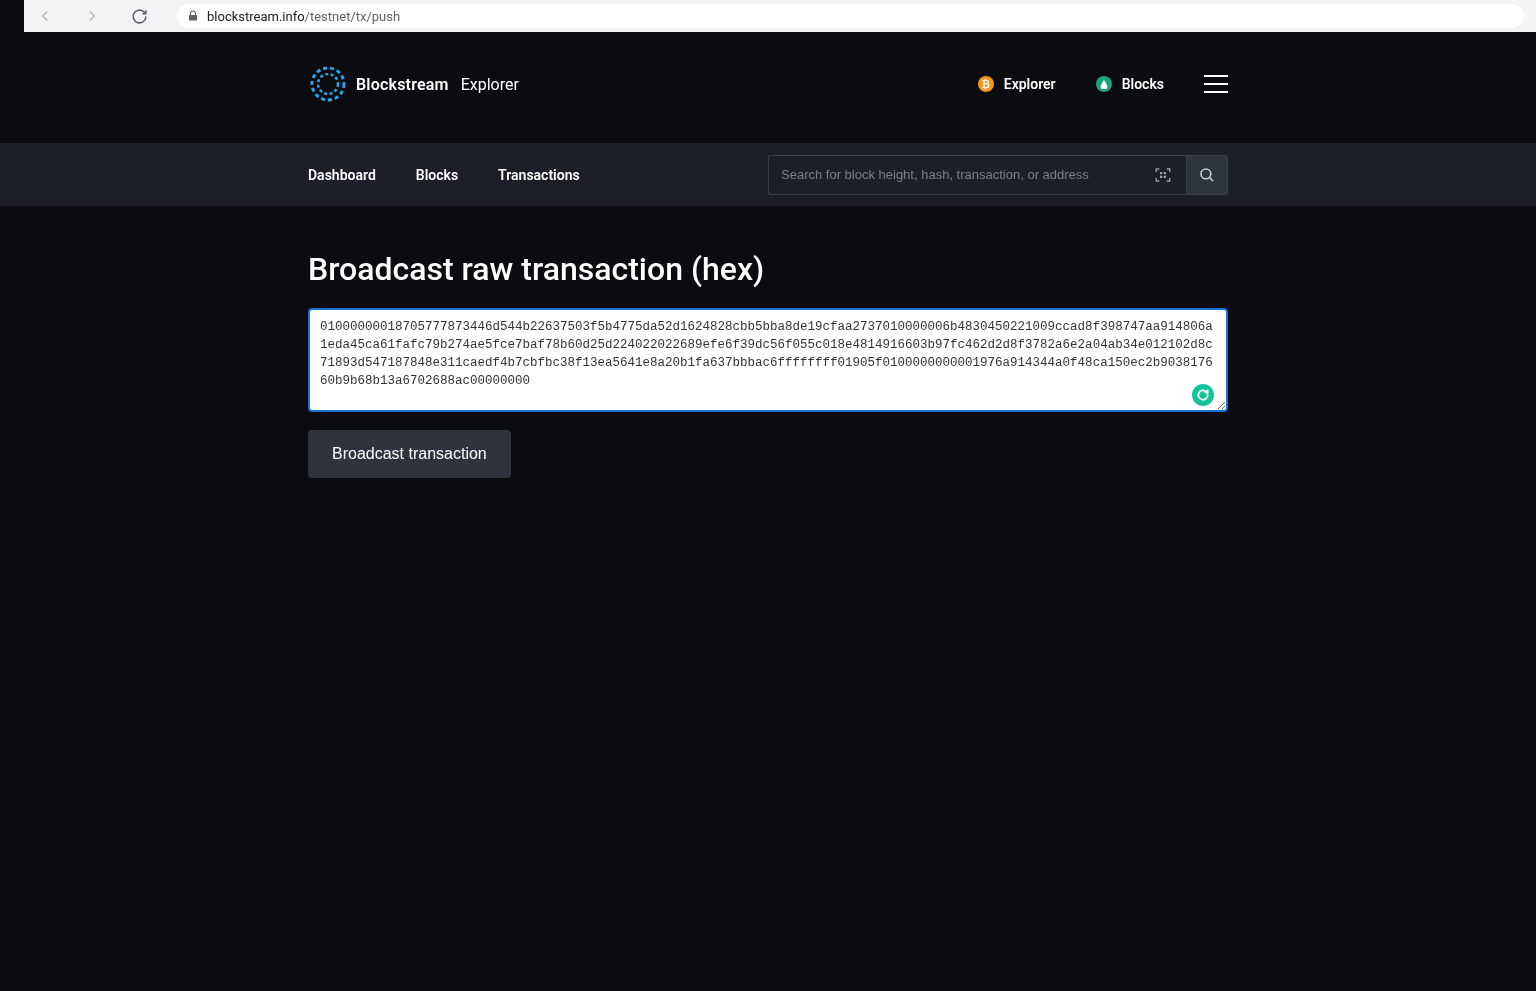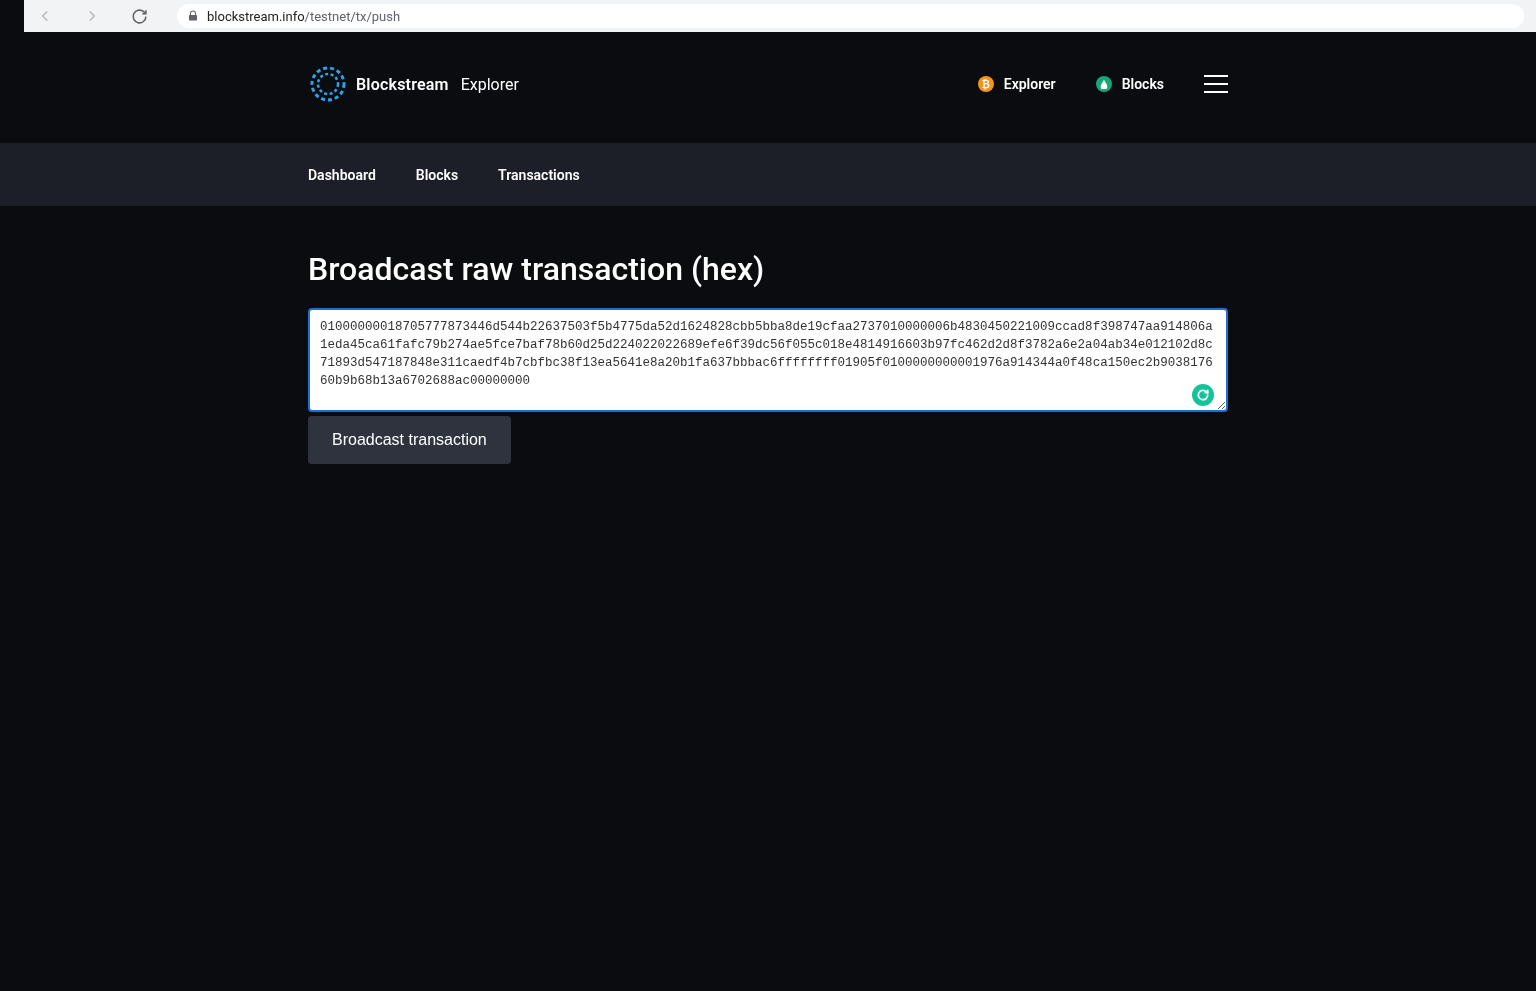--- a/index.html
+++ b/index.html
@@ -35,21 +35,21 @@
   .search-input::placeholder { color: #7a7f8c; }
   .qr-btn { width: 46px; border: 1px solid #3a3f4b; border-left: none; border-right: none; background: transparent; display: flex; align-items: center; justify-content: center; color: #9aa0ad; }
   .search-btn { width: 42px; border: 1px solid #3a3f4b; background: #2e3440; border-radius: 0 3px 3px 0; display: flex; align-items: center; justify-content: center; color: #c5c9d3; }
   
   .main { display: flex; justify-content: center; padding-top: 44px; }
   .main-inner { width: 920px; }
   .page-title { color: #fff; font-size: 32px; font-weight: 500; margin-bottom: 20px; }
   .tx-textarea { width: 100%; height: 104px; background: #fff; border: 2px solid #1a6fd8; border-radius: 4px; padding: 8px 10px; font-family: "Courier New", monospace; font-size: 12.5px; color: #333; resize: both; line-height: 1.45; word-break: break-all; position: relative; }
   .textarea-wrap { position: relative; }
   .grammarly { position: absolute; right: 14px; bottom: 10px; width: 22px; height: 22px; border-radius: 50%; background: #15c39a; display:flex; align-items:center; justify-content:center; color:#fff; font-size:12px; font-weight:bold; }
-  .broadcast-btn { background: #2e333e; border: none; color: #fff; font-size: 16px; padding: 15px 24px; border-radius: 4px; cursor: pointer; }
+  .broadcast-btn { margin-top: 14px; background: #2e333e; border: none; color: #fff; font-size: 16px; padding: 15px 24px; border-radius: 4px; cursor: pointer; }
   svg { display:block; }
 </style>
 </head>
 <body>
 
 <div class="chrome-bar">
   <div class="chrome-icon disabled">
     <svg width="18" height="18" viewBox="0 0 24 24" fill="none" stroke="currentColor" stroke-width="2.2">
         <path d="M15 18l-6-6 6-6"></path>
       </svg>
@@ -111,20 +111,38 @@
   </div>
 </div>
 
 <div class="subnav">
   <div class="subnav-inner">
     <div class="nav-links">
       <span class="nav-link">Dashboard</span>
       <span class="nav-link">Blocks</span>
       <span class="nav-link">Transactions</span>
     </div>
+    <div class="search-wrap">
+      <input class="search-input" placeholder="Search for block height, hash, transaction, or address" style="">
+      <div class="qr-btn">
+        <svg width="18" height="18" viewBox="0 0 24 24" fill="none" stroke="currentColor" stroke-width="1.8">
+          <path d="M3 8V4h4M21 8V4h-4M3 16v4h4M21 16v4h-4"></path>
+          <rect x="8" y="8" width="3" height="3" fill="currentColor" stroke="none"></rect>
+          <rect x="13" y="8" width="3" height="3" fill="currentColor" stroke="none"></rect>
+          <rect x="8" y="13" width="3" height="3" fill="currentColor" stroke="none"></rect>
+          <rect x="13" y="13" width="3" height="3" fill="currentColor" stroke="none"></rect>
+        </svg>
+      </div>
+      <div class="search-btn">
+        <svg width="18" height="18" viewBox="0 0 24 24" fill="none" stroke="currentColor" stroke-width="2.2">
+            <circle cx="10.5" cy="10.5" r="6.5"></circle>
+            <path d="M20 20l-4.5-4.5"></path>
+          </svg>
+      </div>
+    </div>
   </div>
 </div>
 
 <div class="main">
   <div class="main-inner">
     <h1 class="page-title">Broadcast raw transaction (hex)</h1>
     <div class="textarea-wrap">
       <textarea class="tx-textarea" style="">01000000018705777873446d544b22637503f5b4775da52d1624828cbb5bba8de19cfaa2737010000006b4830450221009ccad8f398747aa914806a1eda45ca61fafc79b274ae5fce7baf78b60d25d224022022689efe6f39dc56f055c018e4814916603b97fc462d2d8f3782a6e2a04ab34e012102d8c71893d547187848e311caedf4b7cbfbc38f13ea5641e8a20b1fa637bbbac6ffffffff01905f0100000000001976a914344a0f48ca150ec2b903817660b9b68b13a6702688ac00000000</textarea>
       <div class="grammarly">
         <svg width="14" height="14" viewBox="0 0 24 24" fill="none" stroke="#fff" stroke-width="3" stroke-linecap="round">

